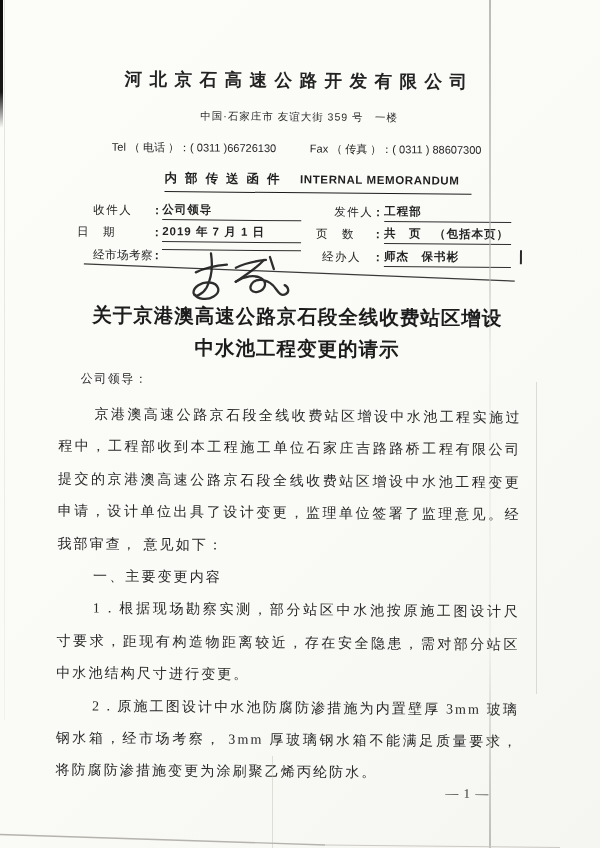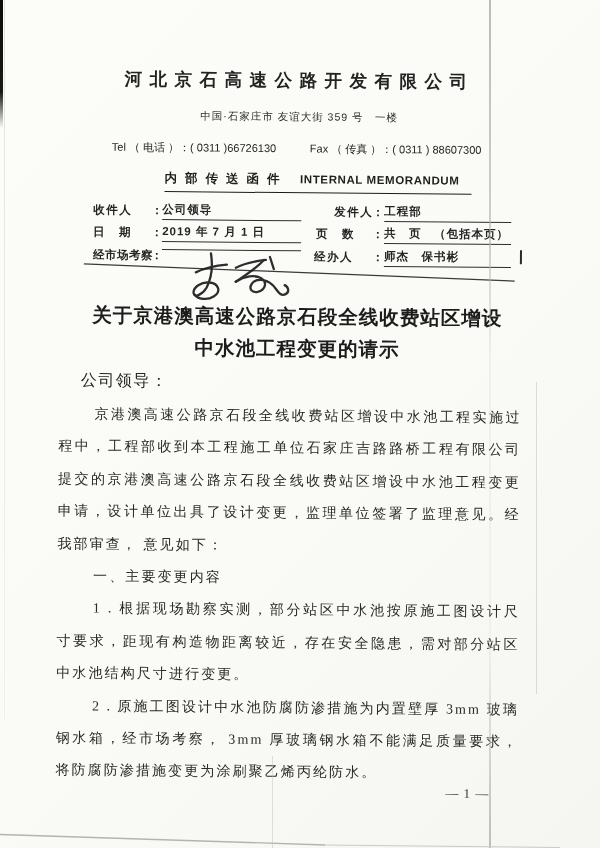--- a/index.html
+++ b/index.html
@@ -32,36 +32,36 @@
   .tel{position:absolute;left:113px;top:0;white-space:nowrap;}
   .fax{position:absolute;left:311px;top:0;white-space:nowrap;}
   .memo{
     position:absolute;top:167px;left:166px;
     border-bottom:1.6px solid #1c1c1c;padding:0 12px 4px 0;white-space:nowrap;
   }
   .memo-cn{font-size:12.5px;font-weight:600;letter-spacing:8px;color:#1f1f1f;}
   .memo-en{font-size:11.5px;font-weight:600;letter-spacing:.6px;margin-left:8px;color:#1f1f1f;}
   
   .meta-row{position:absolute;left:0;width:100%;height:18px;font-size:11.5px;color:#242424;}
-  .m-label{position:absolute;top:0;letter-spacing:1.5px;white-space:nowrap;font-weight:700;}
+  .m-label{position:absolute;top:0;letter-spacing:1.5px;white-space:nowrap;font-weight:400;}
   .m-colon{position:absolute;top:0;font-weight:600;}
   .m-value{
     position:absolute;top:-1px;border-bottom:1.2px solid #2d2d2d;
     padding-bottom:2px;white-space:nowrap;letter-spacing:1px;font-weight:600;
   }
   
   .doc-title{
     position:absolute;left:0;width:100%;text-align:center;
     font-family:"Liberation Serif","DejaVu Serif",serif;
     font-size:19.5px;font-weight:bold;letter-spacing:1px;color:#1c1c1c;white-space:nowrap;
   }
   .salutation{
     position:absolute;top:370px;left:84px;
     font-family:"Liberation Serif","DejaVu Serif",serif;
-    font-size:16px;letter-spacing:1.5px;color:#262626;
+    font-size:12px;letter-spacing:1.5px;color:#262626;
   }
   .bodytext{
     position:absolute;top:398px;left:62px;width:463px;
     font-family:"Liberation Serif","DejaVu Serif",serif;
     font-size:14px;letter-spacing:2.1px;line-height:32.4px;
     text-align:justify;color:#292929;
   }
   .bodytext p{margin:0;text-indent:36px;}
   .pagenum{
     position:absolute;top:782px;left:452px;
@@ -110,32 +110,32 @@
 
     <div class="meta-row" style="top:202px">
       <span class="m-label" style="left:95px">收件人</span>
       <span class="m-colon" style="left:153px">：</span>
       <span class="m-value" style="left:164px;width:139px">公司领导</span>
       <span class="m-label" style="left:336px">发件人</span>
       <span class="m-colon" style="left:374px">：</span>
       <span class="m-value" style="left:386px;width:127px">工程部</span>
     </div>
     <div class="meta-row" style="top:224px">
-      <span class="m-label" style="left:95px">日　期</span>
+      <span class="m-label" style="left:79px">日　期</span>
       <span class="m-colon" style="left:153px">：</span>
       <span class="m-value" style="left:164px;width:139px">2019 年 7 月 1 日</span>
       <span class="m-label" style="left:318px">页　数</span>
       <span class="m-colon" style="left:374px">：</span>
       <span class="m-value" style="left:386px;width:127px">共　页　（包括本页）</span>
     </div>
     <div class="meta-row" style="top:247px">
       <span class="m-label" style="left:95px;letter-spacing:0.5px">经市场考察</span>
       <span class="m-colon" style="left:153px">：</span>
       <span class="m-value" style="left:164px;width:139px"></span>
-      <span class="m-label" style="left:316px">经办人</span>
+      <span class="m-label" style="left:324px">经办人</span>
       <span class="m-colon" style="left:374px">：</span>
       <span class="m-value" style="left:386px;width:127px">师杰　保书彬</span>
     </div>
 
     <svg class="ink-overlay" viewBox="0 0 600 848">
       <line x1="86" y1="263.5" x2="517" y2="277" stroke="#3a3a3a" stroke-width="1.3"></line>
       <line x1="523" y1="246" x2="523" y2="260" stroke="#2a2a2a" stroke-width="2"></line>
       <g fill="none" stroke="#1c1c1c" stroke-width="2.3" stroke-linecap="round" stroke-linejoin="round" opacity="0.92">
         <path d="M198,271 C208,266 218,264 229,263"></path>
         <path d="M213,252 C215,264 214,276 209,286 C205,293 197,297 196,292 C195,286 204,280 212,281 C221,282 224,290 216,295 C210,299 200,298 197,293"></path>

